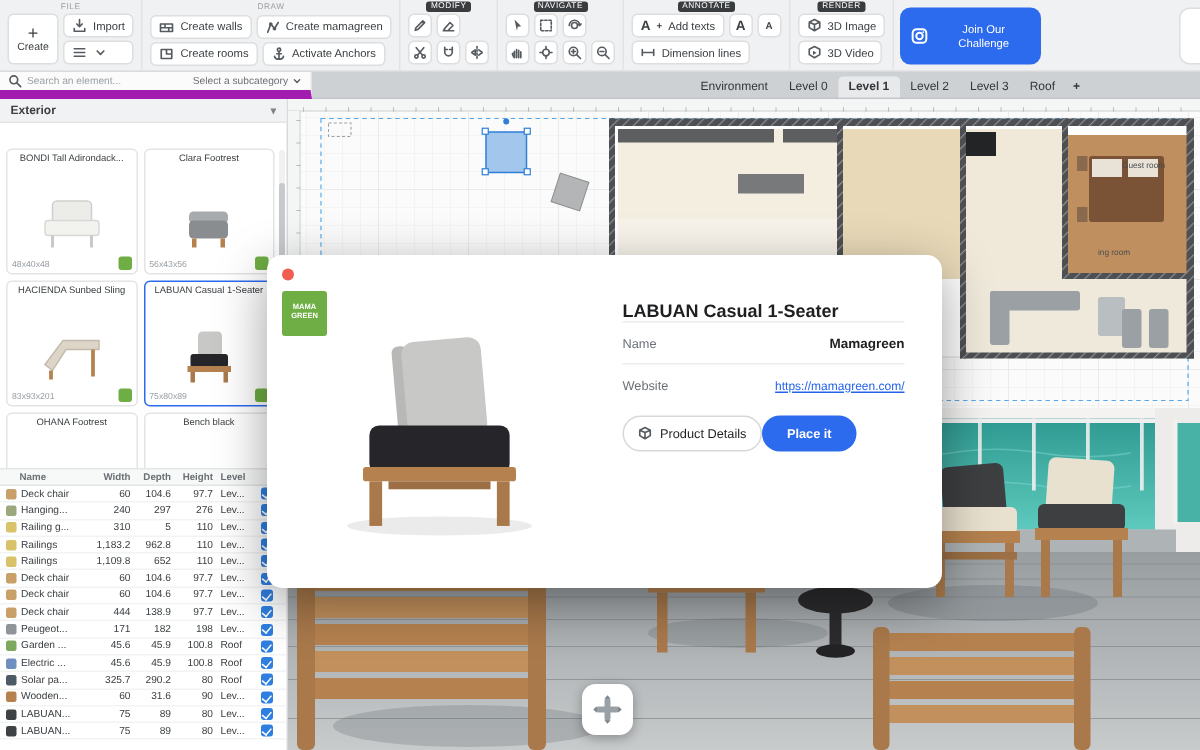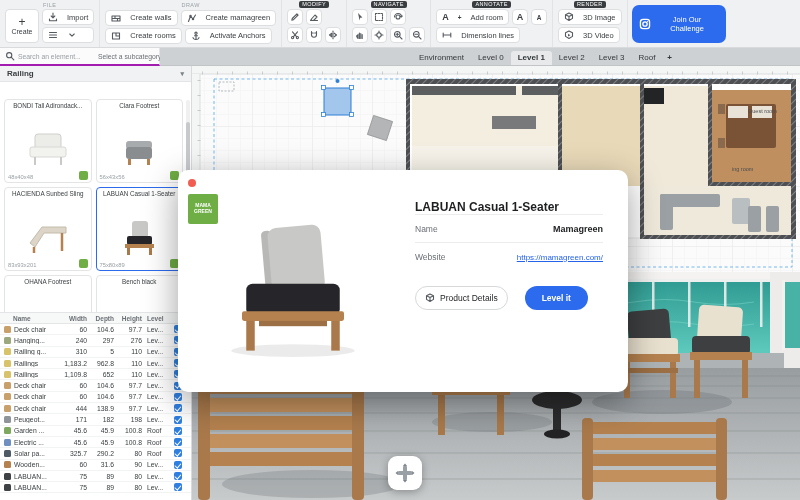--- a/index.html
+++ b/index.html
@@ -6,36 +6,36 @@
 html,body{width:800px;height:500px;overflow:hidden;font-family:"Liberation Sans",sans-serif;background:#fff}
 .app{position:absolute;inset:0;width:800px;height:500px}
 button{font-family:inherit;border:none;background:none;cursor:default}
 
 .toolbar{position:absolute;top:0;left:0;right:0;height:48px;background:#f0f1f2;border-bottom:1px solid #d9dadb;display:flex;align-items:stretch}
 .tgroup{display:flex;flex-direction:column;padding:1px 5px 3px;border-right:1px solid #e2e3e4}
 .tlabel{font-size:5.5px;color:#9aa0a5;text-align:center;height:8px;line-height:8px;letter-spacing:.4px}
 .tlabel.dark{color:#fff;background:#3a3d40;border-radius:2px;padding:0 3px;align-self:center;height:7px;line-height:7px}
 .trows{display:flex;flex-direction:column;gap:2px;flex:1;justify-content:center}
 .trow{display:flex;gap:3px}
-.btn{display:inline-flex;align-items:center;gap:9px;height:16px;padding:0 5px;background:#fff;border:1px solid #dcdedf;border-radius:4px;font-size:7.5px;color:#3c4043;white-space:nowrap}
+.btn{display:inline-flex;align-items:center;gap:4px;height:16px;padding:0 5px;background:#fff;border:1px solid #dcdedf;border-radius:4px;font-size:7.5px;color:#3c4043;white-space:nowrap}
 .icbtn{width:16px;justify-content:center;padding:0}
 .file-inner{display:flex;gap:3px}
 .file-col{display:flex;flex-direction:column;gap:2px}
 .create-btn{width:34px;height:34px;flex-direction:column;gap:0;justify-content:center;font-size:7px}
 .plus-glyph{font-size:12px;line-height:11px;color:#3c4043}
 .isvg{width:10px;height:10px;stroke:#565b60;fill:none;stroke-width:1.1;stroke-linecap:round;stroke-linejoin:round;flex:none}
 .Abig{font-size:9px;font-weight:bold}.Asm{font-size:6.5px;font-weight:bold}
 .tb-right{margin-left:auto;display:flex;align-items:center}
 .join-btn{width:94px;height:38px;margin:2px 4px;background:#2c6bed;border-radius:7px;color:#fff;font-size:7.5px;display:flex;align-items:center;gap:5px;padding:0 7px}
 .join-btn .isvg{stroke:#fff;width:12px;height:12px}
 .gap{width:88px}
 .collapse-btn{width:56px;height:38px;margin:2px 6px 2px 0;background:#fff;border:1px solid #dcdedf;border-radius:7px;display:flex;flex-direction:column;align-items:center;justify-content:center;gap:1px;font-size:7px;color:#3c4043}
 
 .midbar{position:absolute;top:48px;left:0;right:0;height:18px;display:flex}
-.searchrow{width:160px;background:#fbfbfb;border-bottom:2px solid #a21caf;border-right:1px solid #e3e4e5;display:flex;align-items:center;padding:0 5px;gap:4px}
+.searchrow{width:208px;background:#fbfbfb;border-bottom:6px solid #a21caf;border-right:1px solid #e3e4e5;display:flex;align-items:center;padding:0 5px;gap:4px}
 .search-box{display:flex;align-items:center;gap:3px;flex:1}
 .search-input{border:none;outline:none;background:transparent;font-size:6.8px;color:#555;width:76px;font-family:inherit}
 .search-input::placeholder{color:#9aa0a5}
 .subcat{display:flex;align-items:center;gap:2px;color:#6b7075;font-size:6.8px;white-space:nowrap}
 .tabsbar{flex:1;background:#ced1d3;display:flex;align-items:flex-end;padding-left:252px;border-bottom:1px solid #c2c5c7}
 .tab{font-size:8px;color:#33363a;padding:3px 7px 3px;line-height:1}
 .tab.active{background:#e7e9ea;border-radius:3px 3px 0 0;font-weight:bold}
 .tab.addtab{font-weight:bold;padding:3px 5px}
 
 .sidebar{position:absolute;top:66px;left:0;width:192px;bottom:0;background:#fff;border-right:1px solid #d9dadb;overflow:hidden}
@@ -78,21 +78,21 @@
 .brand-logo span{font-size:5px;font-weight:bold;color:#fff;line-height:1.15;width:22px}
 .modal-img{position:absolute;left:30px;top:44px;width:170px;height:150px}
 .modal-info{position:absolute;left:237px;top:30px;width:188px}
 .m-title{font-size:12px;font-weight:bold;color:#1e1f21}
 .m-dims{font-size:9.5px;color:#8a8f94;margin:4px 0 12px}
 .m-row{display:flex;justify-content:space-between;align-items:center;border-top:1px solid #ececec;padding:9px 0 8px}
 .m-row:last-of-type{border-bottom:1px solid #ececec}
 .m-label{font-size:8.5px;color:#6b7075}
 .m-value{font-size:9px;font-weight:bold;color:#1e1f21}
 .m-link{font-size:8px;color:#2563eb;text-decoration:underline}
-.m-actions{display:flex;gap:17px;margin-top:16px}
+.m-actions{display:flex;gap:0;margin-top:7px}
 .btn-outline{height:24px;border:1px solid #d6d8da;border-radius:13px;background:#fff;font-size:8.5px;display:inline-flex;align-items:center;gap:5px;padding:0 9px;color:#1e1f21}
 .btn-primary{height:24px;border-radius:13px;background:#2c6bed;color:#fff;font-size:8.5px;padding:0 17px;font-weight:bold;display:inline-flex;align-items:center}
 </style>
 </head>
 <body>
 
 <div class="app">
 
   <div class="toolbar">
     <div class="tgroup">
@@ -245,21 +245,21 @@
       </div>
     </div>
 
     <div class="tgroup">
       <div class="tlabel dark">ANNOTATE</div>
       <div class="trows">
         <div class="trow">
           <button class="btn">
             <span class="Abig">A</span>
               <span class="Asm">+</span>
-            <span>Add room</span>
+            <span>Add texts</span>
           </button>
           <button class="btn icbtn">
               <span class="Abig">A</span>
             </button>
           <button class="btn icbtn">
               <span class="Asm">A</span>
             </button>
         </div>
         <div class="trow">
           <button class="btn">
@@ -336,21 +336,21 @@
         <div class="tab active">Level 1</div>
         <div class="tab">Level 2</div>
         <div class="tab">Level 3</div>
         <div class="tab">Roof</div>
         <div class="tab addtab">+</div>
       </div>
   </div>
 
   <div class="sidebar">
     <div class="cat-header">
-      <span>Railing</span>
+      <span>Exterior</span>
       <span class="chev-sm">▾</span>
     </div>
 
     <div class="products">
       <div class="pcard">
         <div class="pname">BONDI Tall Adirondack...</div>
         <div class="pimg">
           <svg width="44" height="40" viewBox="0 0 44 40">
               <rect x="9" y="5" width="26" height="16" rx="3" fill="#ecece9" stroke="#cfcfcd"></rect>
               <rect x="4" y="18" width="36" height="10" rx="2" fill="#f2f2ef" stroke="#d8d8d6"></rect>
@@ -852,18 +852,18 @@
         <span class="m-label">Website</span>
         <a class="m-link">https://mamagreen.com/</a>
       </div>
       <div class="m-actions">
         <button class="btn-outline">
           <svg class="isvg" viewBox="0 0 10 10">
               <path d="M5 1l3.5 1.8v3.6L5 8.5 1.5 6.4V2.8zM1.5 2.8 5 4.4l3.5-1.6M5 8.5V4.4"></path>
             </svg>
           <span>Product Details</span>
         </button>
-        <button class="btn-primary">Level it</button>
+        <button class="btn-primary">Place it</button>
       </div>
     </div>
   </div>
 
 </div>
 
 </body></html>

